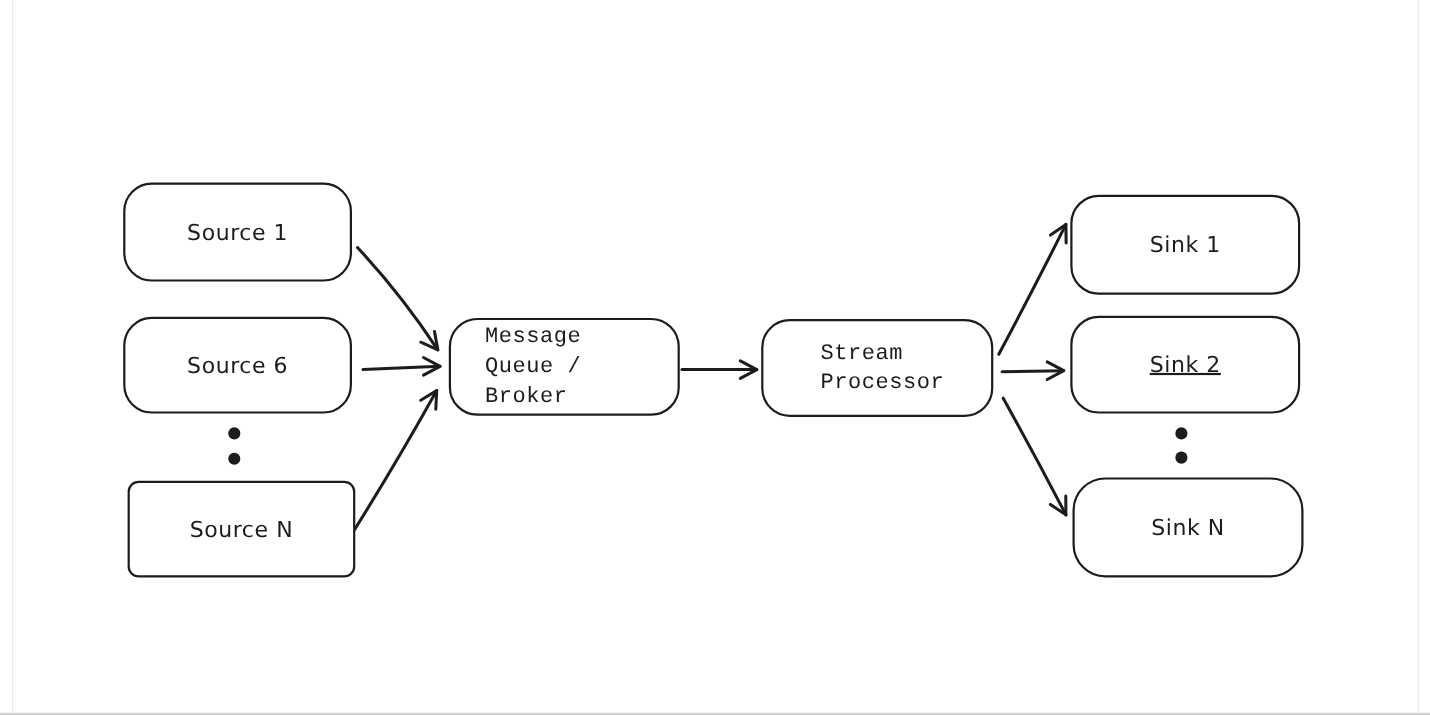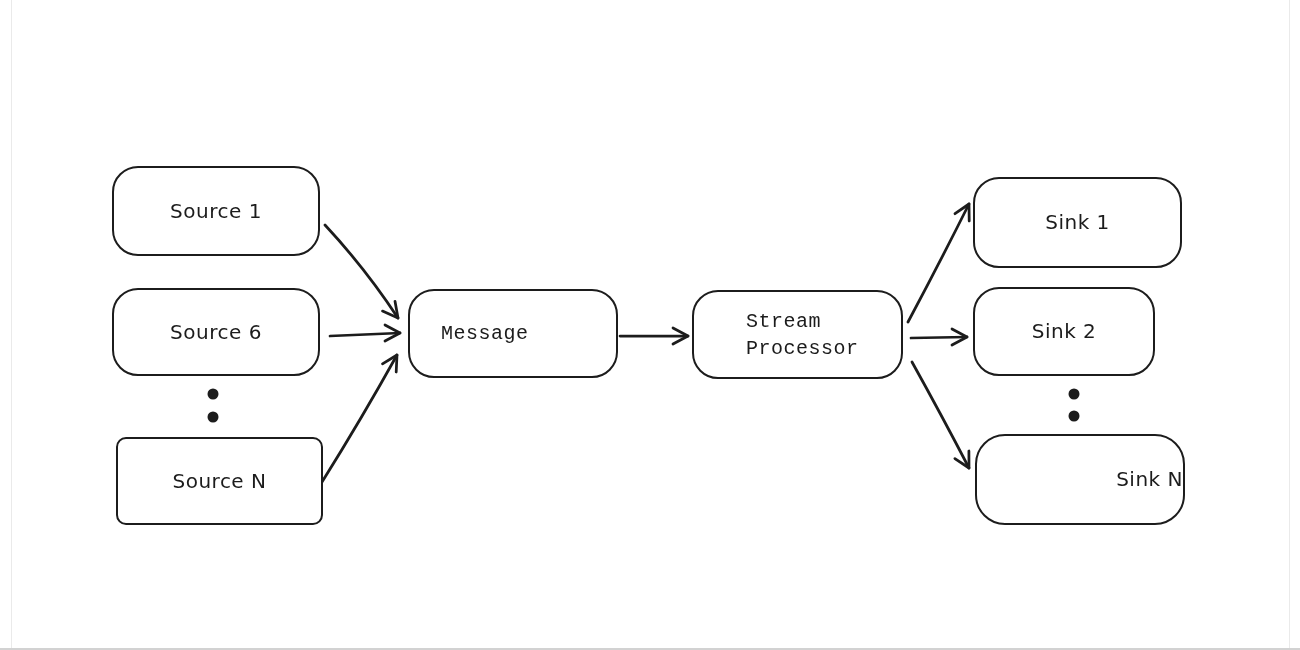--- a/index.html
+++ b/index.html
@@ -50,22 +50,22 @@
   .node .label-block {
     text-align: left;
     font-family: Liberation Mono, monospace;
   }
   #source1 { left: 112px; top: 166px; width: 208px; height: 90px; }
   #source2 { left: 112px; top: 288px; width: 208px; height: 88px; }
   #sourceN { left: 116px; top: 437px; width: 207px; height: 88px; border-radius: 10px; }
   #queue   { left: 408px; top: 289px; width: 210px; height: 89px; padding-left: 31px; }
   #processor { left: 692px; top: 290px; width: 211px; height: 89px; padding-left: 52px; }
   #sink1   { left: 973px; top: 165px; width: 209px; height: 91px; margin-top: 12px; }
-  #sink2   { left: 973px; top: 287px; width: 182px; height: 89px; }
-  #sinkN   { left: 975px; top: 434px; width: 210px; height: 91px; border-radius: 30px; justify-content: flex-end; }
+  #sink2   { left: 973px; top: 287px; width: 209px; height: 89px; text-decoration: underline; }
+  #sinkN   { left: 975px; top: 434px; width: 210px; height: 91px; border-radius: 30px; }
   #edge-layer {
     position: absolute;
     left: 0;
     top: 0;
     width: 1300px;
     height: 650px;
     pointer-events: none;
   }
   #edge-layer path {
     fill: none;
@@ -144,20 +144,21 @@
     <span>Source 6</span>
   </div>
 
   <div class="node" id="sourceN">
     <span>Source N</span>
   </div>
 
   <div class="node left-text" id="queue">
     <div class="label-block">
       <div>Message</div>
+      <div>Queue / Broker</div>
     </div>
   </div>
 
   <div class="node left-text" id="processor">
     <div class="label-block">
       <div>Stream</div>
       <div>Processor</div>
     </div>
   </div>
 

